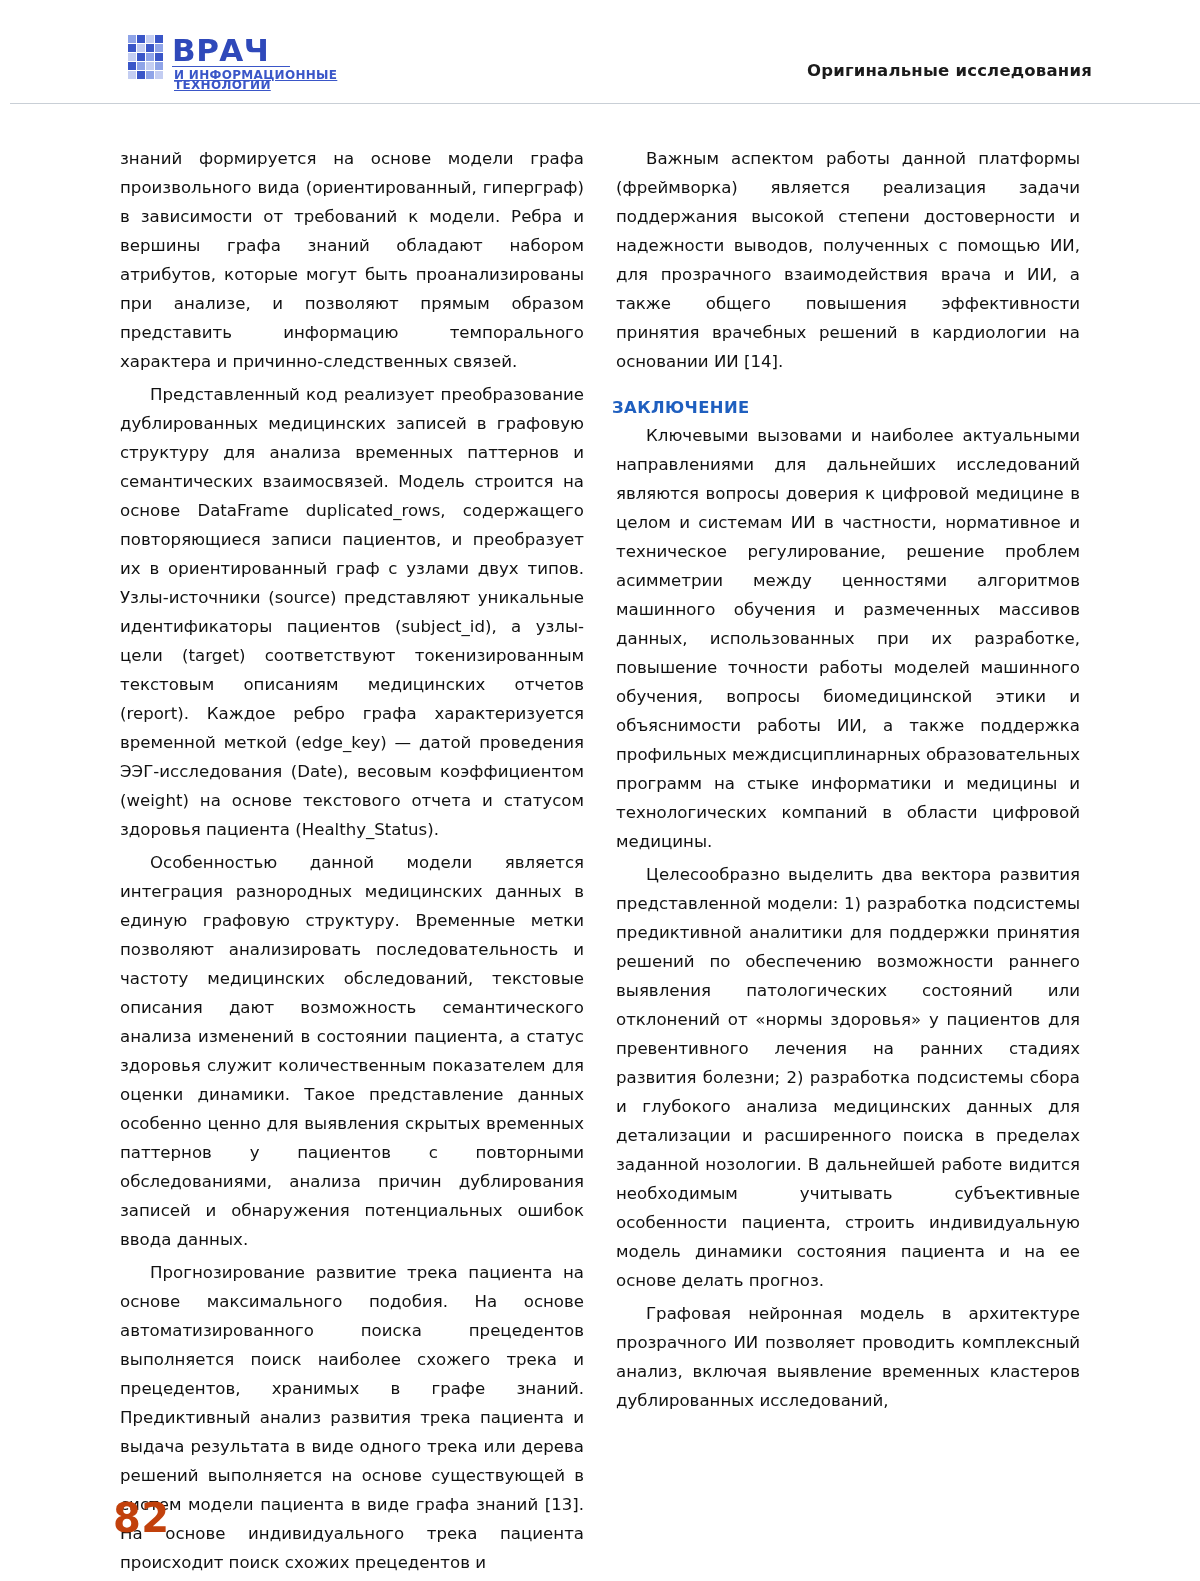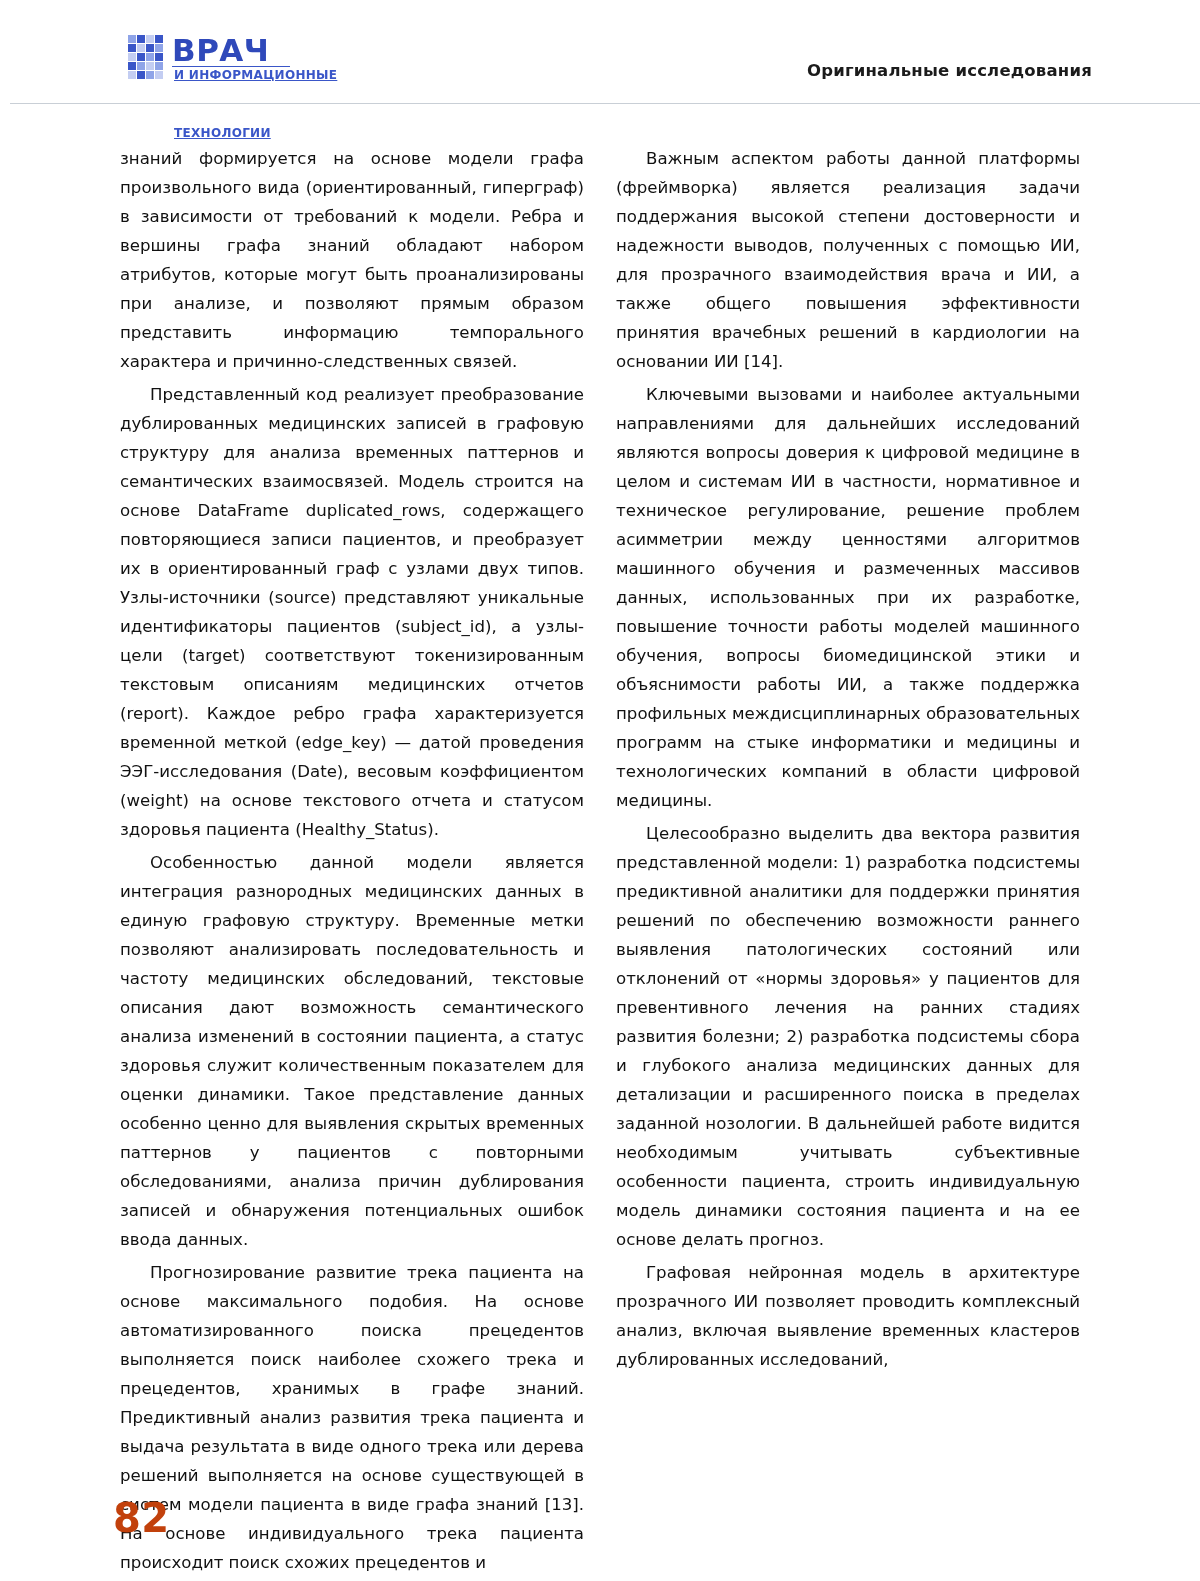--- a/index.html
+++ b/index.html
@@ -67,21 +67,21 @@
     left: 46px;
     font-family: "DejaVu Sans", sans-serif;
     font-weight: bold;
     font-size: 12px;
     letter-spacing: 0.3px;
     color: #3a56c8;
     white-space: nowrap;
     text-decoration: underline;
   }
   .logo-sub1 { top: 35px; }
-  .logo-sub2 { top: 45px; margin-top: 48px; }
+  .logo-sub2 { top: 45px; }
   .logo-underline {
     position: absolute;
     left: 44px;
     top: 33px;
     width: 118px;
     height: 1px;
     background: #3a56c8;
   }
   .header-section {
     position: absolute;
@@ -176,18 +176,19 @@
 
 <div class="column col-left">
   <p class="body-par no-indent">знаний формируется на основе модели графа произвольного вида (ориентированный, гиперграф) в зависимости от требований к модели. Ребра и вершины графа знаний обладают набором атрибутов, которые могут быть проанализированы при анализе, и позволяют прямым образом представить информацию темпорального характера и причинно-следственных связей.</p>
   <p class="body-par">Представленный код реализует преобразование дублированных медицинских записей в графовую структуру для анализа временных паттернов и семантических взаимосвязей. Модель строится на основе DataFrame duplicated_rows, содержащего повторяющиеся записи пациентов, и преобразует их в ориентированный граф с узлами двух типов. Узлы-источники (source) представляют уникальные идентификаторы пациентов (subject_id), а узлы-цели (target) соответствуют токенизированным текстовым описаниям медицинских отчетов (report). Каждое ребро графа характеризуется временной меткой (edge_key) — датой проведения ЭЭГ-исследования (Date), весовым коэффициентом (weight) на основе текстового отчета и статусом здоровья пациента (Healthy_Status).</p>
   <p class="body-par">Особенностью данной модели является интеграция разнородных медицинских данных в единую графовую структуру. Временные метки позволяют анализировать последовательность и частоту медицинских обследований, текстовые описания дают возможность семантического анализа изменений в состоянии пациента, а статус здоровья служит количественным показателем для оценки динамики. Такое представление данных особенно ценно для выявления скрытых временных паттернов у пациентов с повторными обследованиями, анализа причин дублирования записей и обнаружения потенциальных ошибок ввода данных.</p>
   <p class="body-par">Прогнозирование развитие трека пациента на основе максимального подобия. На основе автоматизированного поиска прецедентов выполняется поиск наиболее схожего трека и прецедентов, хранимых в графе знаний. Предиктивный анализ развития трека пациента и выдача результата в виде одного трека или дерева решений выполняется на основе существующей в систем модели пациента в виде графа знаний [13].  На основе индивидуального трека пациента происходит поиск схожих прецедентов и</p>
 </div>
 
 <div class="column col-right">
   <p class="body-par">Важным аспектом работы данной платформы (фреймворка) является реализация задачи поддержания высокой степени достоверности и надежности выводов, полученных с помощью ИИ, для прозрачного взаимодействия врача и ИИ, а также общего повышения эффективности принятия врачебных решений в кардиологии на основании ИИ [14].</p>
+  <h2 class="section-head">ЗАКЛЮЧЕНИЕ</h2>
   <p class="body-par">Ключевыми вызовами и наиболее актуальными направлениями для дальнейших исследований являются вопросы доверия к цифровой медицине в целом и системам ИИ в частности, нормативное и техническое регулирование, решение проблем асимметрии между ценностями алгоритмов машинного обучения и размеченных массивов данных, использованных при их разработке, повышение точности работы моделей машинного обучения, вопросы биомедицинской этики и объяснимости работы ИИ, а также поддержка профильных междисциплинарных образовательных программ на стыке информатики и медицины и технологических компаний в области цифровой медицины.</p>
   <p class="body-par">Целесообразно выделить два вектора развития представленной модели: 1) разработка подсистемы предиктивной аналитики для поддержки принятия решений по обеспечению возможности раннего выявления патологических состояний или отклонений от «нормы здоровья» у пациентов для превентивного лечения на ранних стадиях развития болезни; 2) разработка подсистемы сбора и глубокого анализа медицинских данных для детализации и расширенного поиска в пределах заданной нозологии. В дальнейшей работе видится необходимым учитывать субъективные особенности пациента, строить индивидуальную модель динамики состояния пациента и на ее основе делать прогноз.</p>
   <p class="body-par">Графовая нейронная модель в архитектуре прозрачного ИИ позволяет проводить комплексный анализ, включая выявление временных кластеров дублированных исследований,</p>
 </div>
 
 <div class="page-number">82</div>
 
 </body></html>

